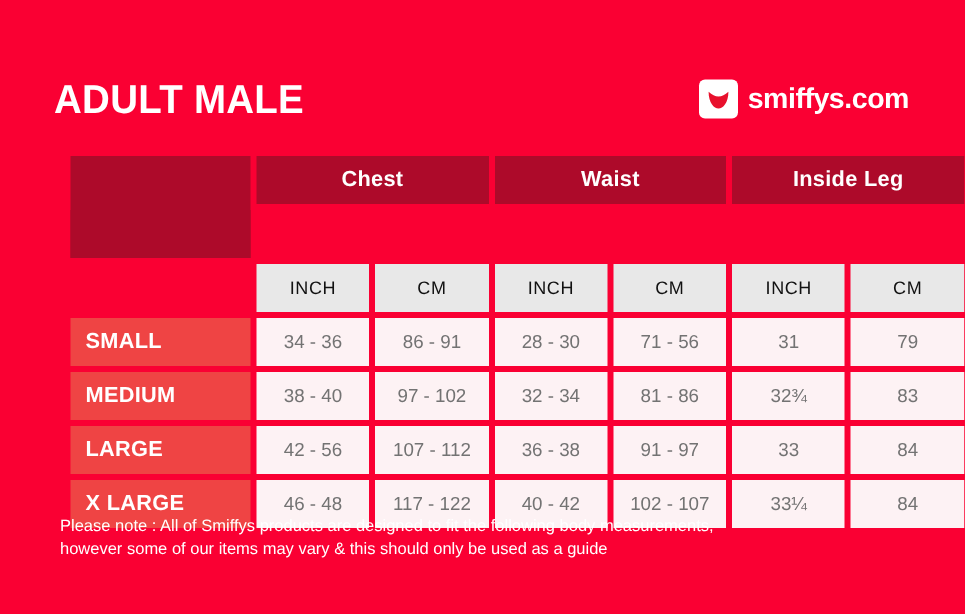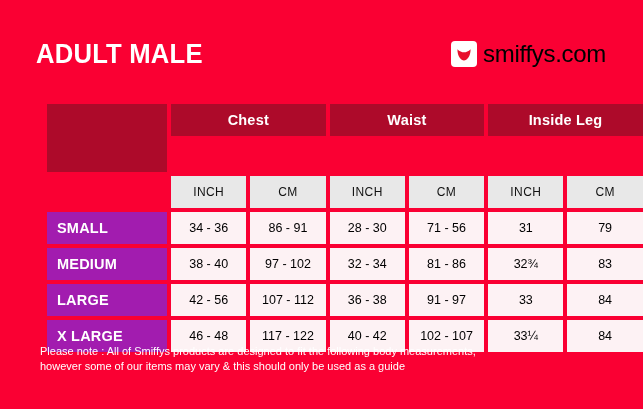--- a/index.html
+++ b/index.html
@@ -18,21 +18,21 @@
     width: 643px;
     height: 409px;
     background: #fa0033;
     box-sizing: border-box;
   }
 
   
   .header {
     position: absolute;
     left: 0;
-    top: 4px;
+    top: 16px;
     width: 643px;
     height: 100px;
     display: flex;
     align-items: center;
     justify-content: space-between;
     padding: 0 37px 0 36px;
     box-sizing: border-box;
   }
   .page-title {
     color: #ffffff;
@@ -54,23 +54,23 @@
     width: 26px;
     height: 26px;
     background: #ffffff;
     border-radius: 4px;
     display: flex;
     align-items: center;
     justify-content: center;
   }
   .brand-mark svg { display: block; }
   .brand-name {
-    color: #000000;
-    font-size: 24px;
-    font-weight: normal;
+    color: #ffffff;
+    font-size: 19px;
+    font-weight: bold;
     line-height: 1;
     letter-spacing: -0.3px;
     white-space: nowrap;
   }
 
   
   .table {
     position: absolute;
     left: 36px;
     top: 104px;
@@ -124,32 +124,32 @@
     background: #e8e8e8;
     color: #111111;
     font-size: 12px;
     font-weight: normal;
     letter-spacing: 0.4px;
   }
 
   
   .size-label {
     height: 32px;
-    background: #a21caf;
+    background: #ef4444;
     color: #ffffff;
     font-weight: bold;
     font-size: 14.5px;
     justify-content: flex-start;
     padding-left: 10px;
     letter-spacing: 0.2px;
   }
   .data-cell {
     height: 32px;
     background: #fdf2f4;
-    color: #000000;
+    color: #737373;
     font-size: 12.5px;
   }
 
   
   .footnote {
     position: absolute;
     left: 40px;
     top: 344px;
     width: 560px;
     color: #ffffff;

